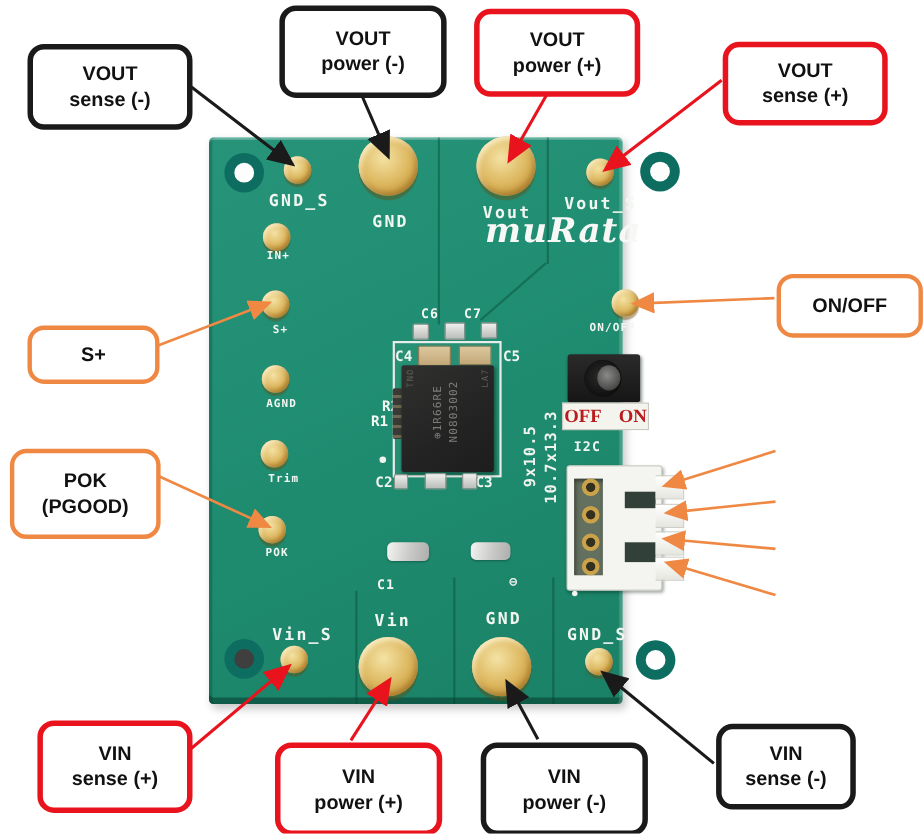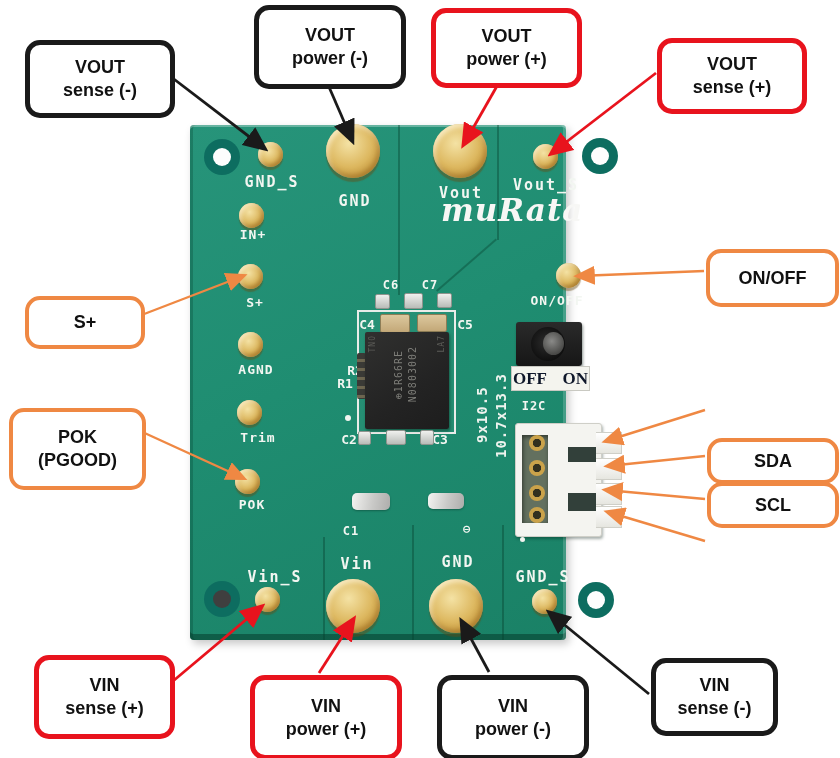--- a/index.html
+++ b/index.html
@@ -26,21 +26,21 @@
                   inset -2px -3px 5px rgba(145,100,30,.55),
                   inset 2px 3px 5px rgba(255,246,214,.85);}
   .pad.lg{width:54px;height:54px;}
   .pad.lg::before{content:"";position:absolute;left:-5px;right:-5px;top:12px;bottom:-7px;z-index:-1;
        background:linear-gradient(#cda34c,#a87e30);border-radius:34%;}
   .pad.sm{width:25px;height:25px;box-shadow:0 3px 1px rgba(105,75,18,.45),
                   inset -2px -2px 4px rgba(145,100,30,.55), inset 2px 2px 4px rgba(255,246,214,.85);}
 
   .silk{position:absolute;color:#f2f6f1;font-family:"DejaVu Sans Mono",monospace;font-weight:bold;
         font-size:15px;letter-spacing:2px;white-space:nowrap;transform:translateX(-50%);}
-  .silk.s13{font-size:13px;letter-spacing:1px;}
+  .silk.s13{font-size:10px;letter-spacing:1px;}
   .silk.s12{font-size:12px;letter-spacing:1px;}
   .silk.s11{font-size:13px;letter-spacing:0;}
   .logo{position:absolute;color:#f7f7f5;font-family:"DejaVu Serif",serif;font-style:italic;
         font-weight:bold;font-size:31px;letter-spacing:1px;}
 
   
   .ic-outline{position:absolute;border:2px solid #e9ece9;background:rgba(255,255,255,.03);}
   .chip{position:absolute;background:linear-gradient(145deg,#30302f,#232323 60%,#1d1d1d);
         border-radius:2px;box-shadow:1px 2px 3px rgba(0,20,10,.4);}
   .vtext{position:absolute;writing-mode:vertical-rl;transform:rotate(180deg);
@@ -54,21 +54,21 @@
   .dot{position:absolute;border-radius:50%;background:#f2f4f0;}
 
   
   .sw-body{position:absolute;background:linear-gradient(#2a2a2a,#161616);border-radius:3px;
            box-shadow:1px 2px 3px rgba(0,25,15,.45);}
   .sw-ring{position:absolute;left:15px;top:5px;width:34px;height:34px;border-radius:50%;
            background:radial-gradient(circle at 45% 45%,#2c2c2c,#0d0d0d 75%);}
   .sw-knob{position:absolute;left:27px;top:10px;width:21px;height:23px;border-radius:50%;
            background:radial-gradient(circle at 42% 40%,#8a8a88,#4a4a48 70%,#333);}
   .sw-plate{position:absolute;background:#f4f4ee;border:1px solid #c9c9c2;display:flex;align-items:center;
-            justify-content:center;color:#0f172a;font-family:"Liberation Serif",serif;font-weight:bold;
+            justify-content:center;color:#b91c1c;font-family:"Liberation Serif",serif;font-weight:bold;
             font-size:17px;word-spacing:12px;}
   .conn{position:absolute;background:linear-gradient(105deg,#ffffff,#ececе8 70%,#e2e2dc);
         background-color:#f4f4f0;border:1px solid #cfcfc8;border-radius:3px;
         box-shadow:1px 2px 3px rgba(0,25,15,.35);}
   .conn-recess{position:absolute;background:#63705f;box-shadow:inset 1px 2px 4px rgba(0,0,0,.5);}
   .conn-pin{position:absolute;width:16px;height:16px;border-radius:50%;
             background:radial-gradient(circle,#33301f 0 34%,#caa24a 40% 72%,#8a6a28 78%);}
   .conn-slot{position:absolute;background:#32403a;}
   .conn-tab{position:absolute;background:linear-gradient(#ffffff,#e6e6e0);border:1px solid #cfcfc8;
             border-left:none;}
@@ -232,26 +232,20 @@
     <div>VOUT</div>
     <div>power (+)</div>
   </div>
   <div class="callout red" style="left:657px;top:38px;width:140px;height:66px">
     <div>VOUT</div>
     <div>sense (+)</div>
   </div>
   <div class="callout orange" style="left:706px;top:249px;width:125px;height:50px">
     <div>ON/OFF</div>
   </div>
-  <div class="callout orange" style="left:707px;top:438px;width:124px;height:38px">
-    <div>SDA</div>
-  </div>
-  <div class="callout orange" style="left:707px;top:482px;width:124px;height:38px">
-    <div>SCL</div>
-  </div>
   <div class="callout orange" style="left:25px;top:296px;width:112px;height:45px">
     <div>S+</div>
   </div>
   <div class="callout orange" style="left:9px;top:408px;width:129px;height:74px">
     <div>POK</div>
     <div>(PGOOD)</div>
   </div>
   <div class="callout red" style="left:34px;top:655px;width:131px;height:74px">
     <div>VIN</div>
     <div>sense (+)</div>

